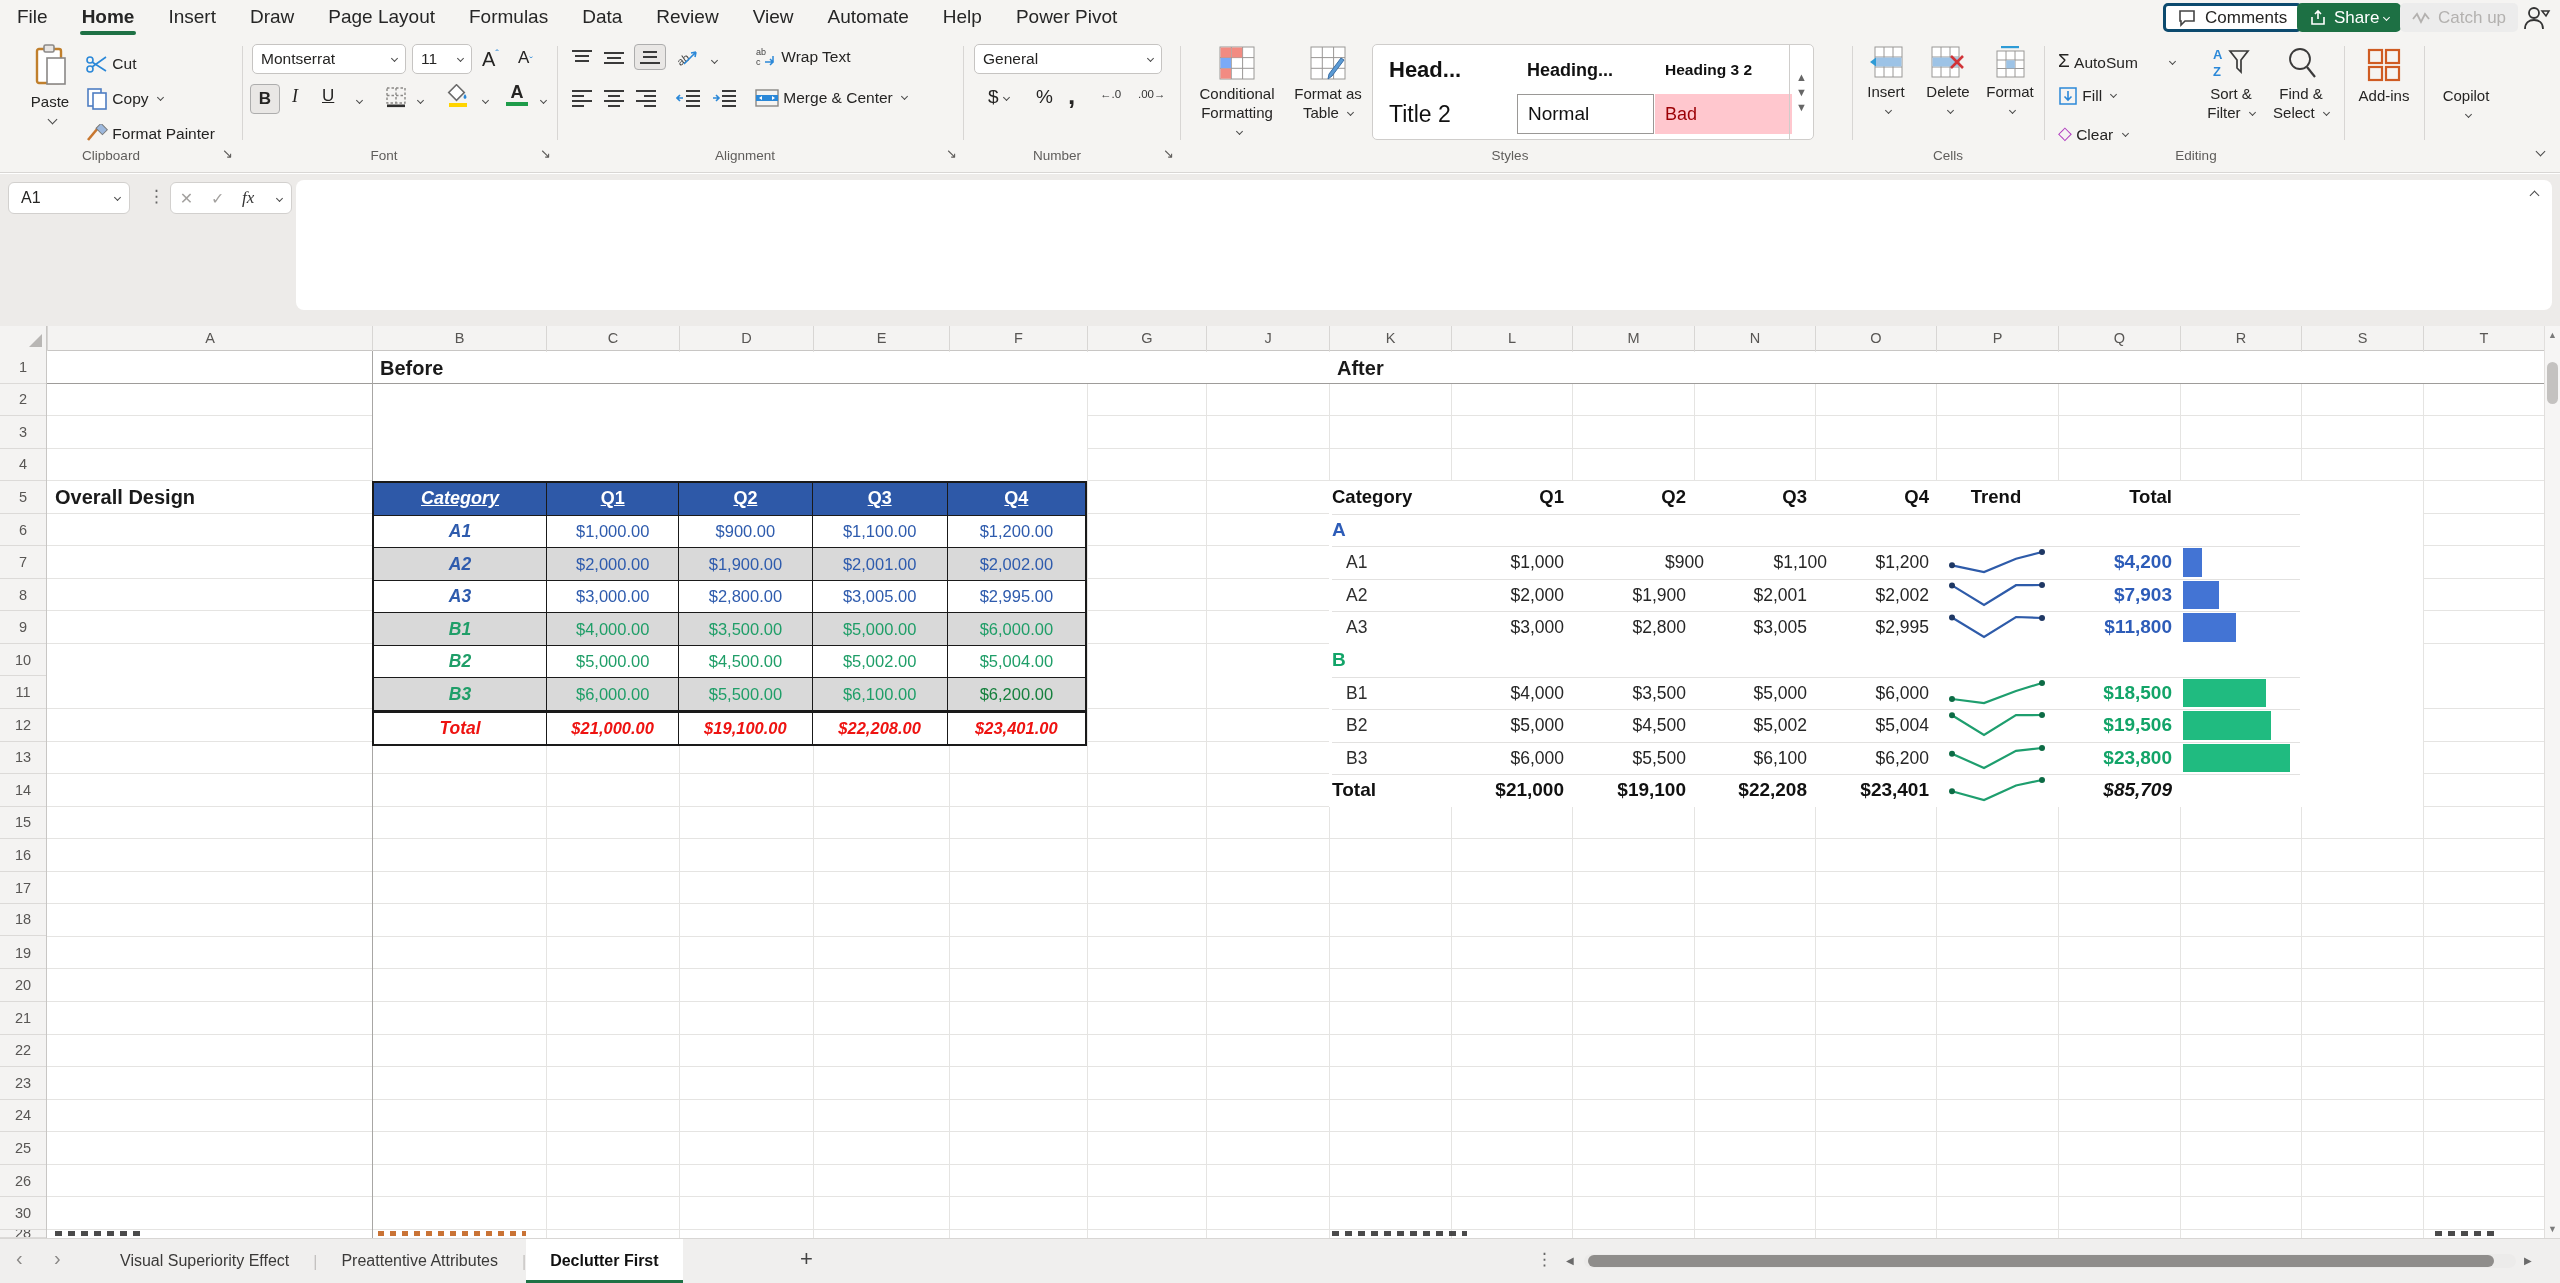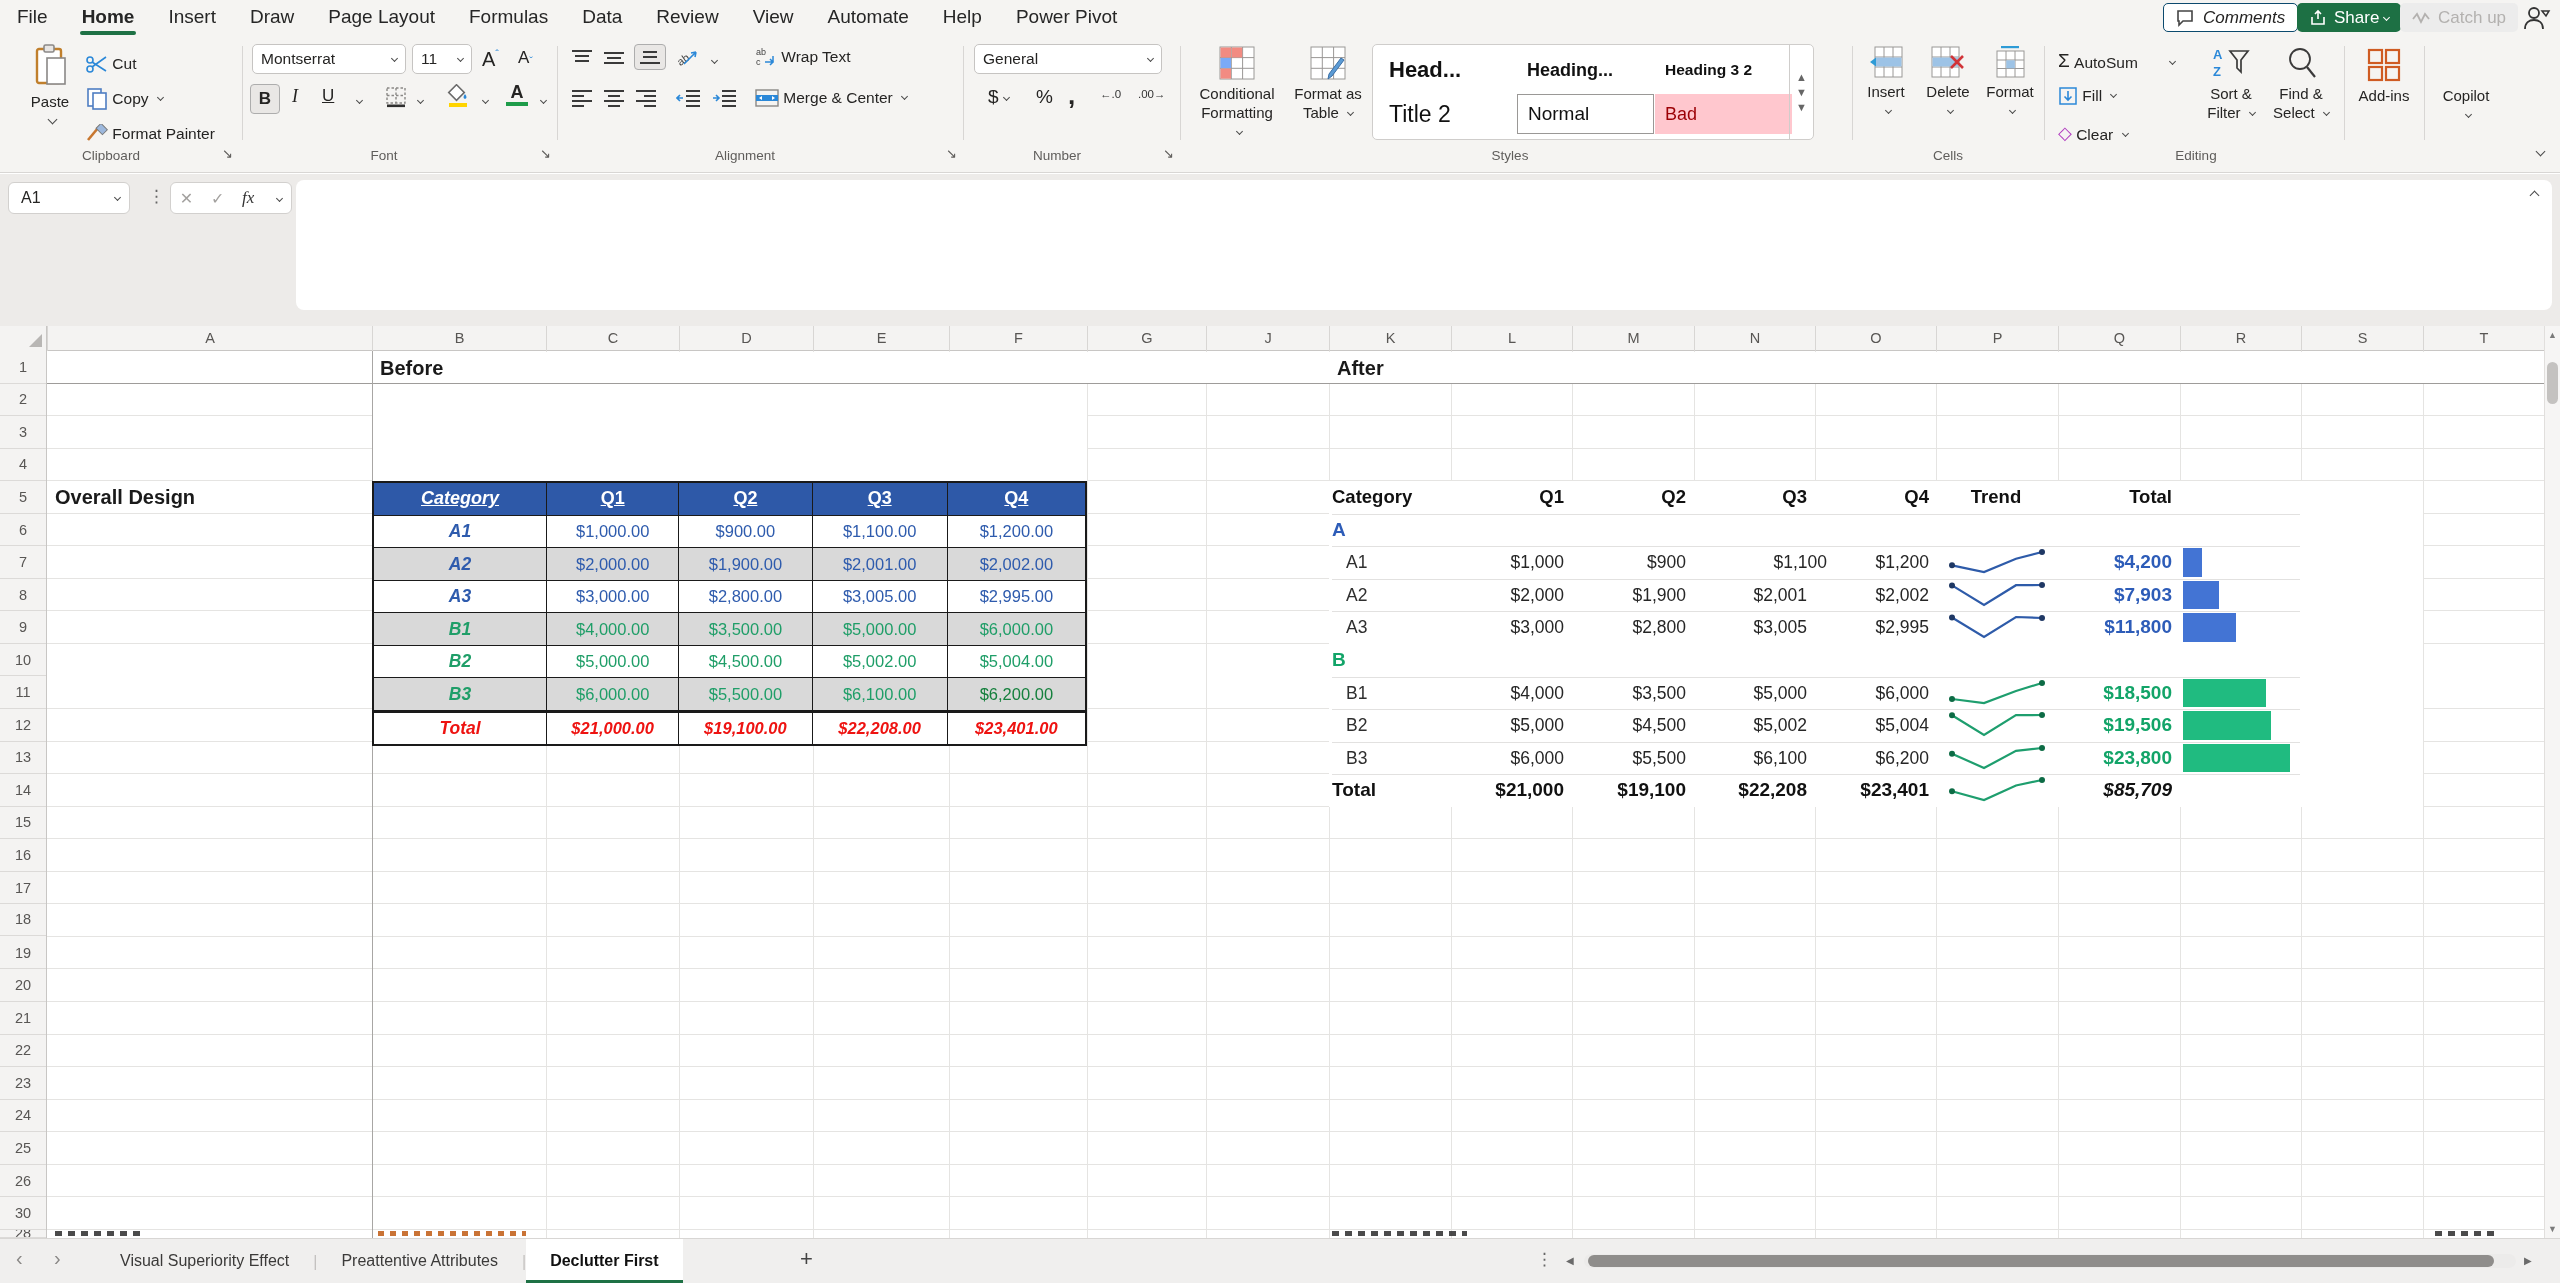--- a/index.html
+++ b/index.html
@@ -14,21 +14,21 @@
   .menu-tab.active { font-weight:bold; }
   .menu-tab.active::after { content:""; position:absolute; left:15px; right:15px; bottom:1px;
     height:4px; border-radius:2px; background:#1e7145; }
   .chev { display:inline-block; width:7px; height:7px; border-right:1.7px solid #4a4a4a;
     border-bottom:1.7px solid #4a4a4a; transform:rotate(45deg); vertical-align:3px; margin-left:5px; }
   .chev.up { transform:rotate(-135deg); vertical-align:-1px; }
   .chev.sm { width:5px; height:5px; }
   
   .top-btn { position:absolute; top:3px; height:29px; border-radius:5px; font-size:17px;
     display:flex; align-items:center; padding:0 12px; }
-  #btn-comments { left:2163px; background:#fff; border:1px solid #0c4a6e; color:#252423;font-style:italic; }
+  #btn-comments { left:2163px; background:#fff; border:3px solid #0c4a6e; color:#252423; }
   #btn-share { left:2297px; background:#1d7044; color:#fff; }
   #btn-catchup { left:2400px; background:#ececec; color:#b3b1af; }
   #persona { position:absolute; left:2523px; top:5px; }
 
   
   #ribbon { position:absolute; top:36px; left:0; width:2560px; height:137px; background:#f5f4f2;
     border-bottom:1px solid #d8d6d4; font-size:15.5px; }
   .grp-label { position:absolute; top:112px; font-size:13.5px; color:#5f5d5b; transform:translateX(-50%); white-space:nowrap; }
   .launcher { position:absolute; top:110px; font-size:13px; color:#5f5d5b; }
   .vdiv { position:absolute; top:10px; height:94px; width:1px; background:#d8d6d4; }
@@ -652,21 +652,21 @@
         <div class="at-val at-head" style="left: 840px;">Total</div>
       </div>
       <div class="at-sep" style="top: 187.75px;"></div>
       <div class="at-row" style="top: 187.75px;">
         <div class="at-cat at-group" style="color: rgb(45, 92, 184);">A</div>
       </div>
       <div class="at-sep" style="top: 220.3px;"></div>
       <div class="at-row" style="top: 220.3px;">
         <div class="at-cat" style="left: 14px;">A1</div>
         <div class="at-val" style="left: 232px;">$1,000</div>
-        <div class="at-val" style="left: 354px;">$900</div>
+        <div class="at-val" style="left: 372px;">$900</div>
         <div class="at-val" style="left: 475px; margin-left: 20px;">$1,100</div>
         <div class="at-val" style="left: 597px;">$1,200</div>
         <div class="at-spark"><svg width="104" height="30">
             <polyline points="8,18.3 40,25.0 72,11.7 98,5.0" fill="none" stroke="#2e5ba9" stroke-width="2.2"></polyline>
             <circle cx="8" cy="18.3" r="3" fill="#1f3864"></circle>
             <circle cx="98" cy="5.0" r="3" fill="#1f3864"></circle>
           </svg></div>
         <div class="at-val at-total-val" style="left: 840px; color: rgb(45, 92, 184);">$4,200</div>
         <div class="at-bar" style="background: rgb(67, 116, 212); width: 19px;"></div>
       </div>

